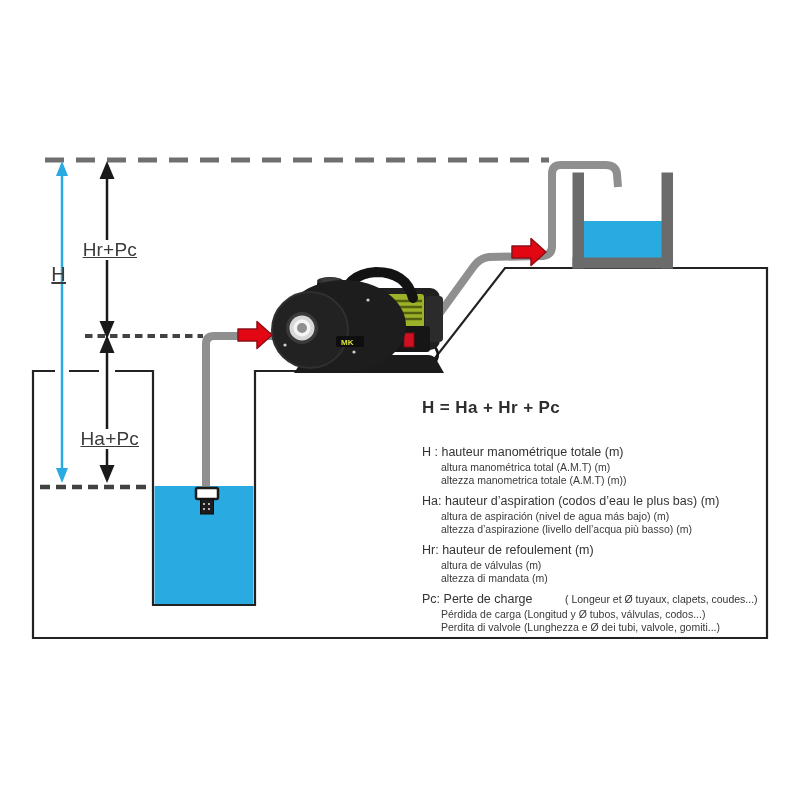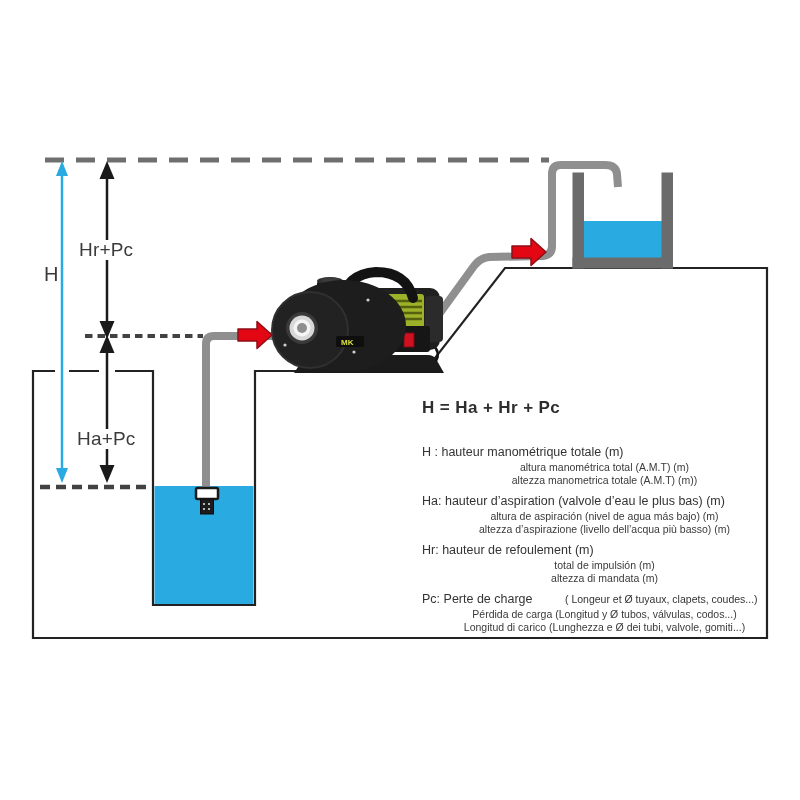--- a/index.html
+++ b/index.html
@@ -3,35 +3,35 @@
 <meta charset="utf-8">
 <style>
   html,body{margin:0;padding:0;}
   body{
     width:800px;height:800px;background:#ffffff;overflow:hidden;position:relative;
     font-family:"Liberation Sans",sans-serif;color:#333;
   }
   #scene{position:absolute;left:0;top:0;width:800px;height:800px;}
   .overlay{position:absolute;}
   .dim-label{
-    font-size:19px;color:#3b3b3b;background:#ffffff;text-align:left;
-    line-height:20px;letter-spacing:0.2px;
+    font-size:19px;color:#3b3b3b;background:#ffffff;text-align:right;
+    line-height:20px;letter-spacing:0.2px;text-decoration:underline;
   }
   #label-h{left:44px;top:264px;width:22px;font-size:20px;background:transparent;}
   #label-hrpc{left:79px;top:240px;width:58px;}
   #label-hapc{left:77px;top:401px;width:62px;margin-top:28px;}
   #formula{left:422px;top:398px;width:346px;position:absolute;}
   #formula-title{
     font-size:17px;font-weight:bold;color:#2e2e2e;letter-spacing:0.4px;
     line-height:20px;margin:0 0 26px 0;
   }
   .def-group{margin:0 0 6px 0;}
   .def-main{font-size:12.5px;line-height:17px;color:#333;white-space:nowrap;}
   .def-main .suffix{font-size:10.5px;margin-left:29px;}
-  .def-sub{font-size:10.5px;line-height:13px;color:#3a3a3a;padding-left:19px;white-space:nowrap;text-align:center;}
+  .def-sub{font-size:10.5px;line-height:13px;color:#3a3a3a;padding-left:19px;white-space:nowrap;}
 </style>
 </head>
 <body>
 
 <svg id="scene" viewBox="0 0 800 800" xmlns="http://www.w3.org/2000/svg">
 
   <path d="M33,371 H153 V605 H255 V371 H425 L505,268 H767 V638 H33 Z" fill="#ffffff" stroke="#222222" stroke-width="2.2" stroke-linejoin="miter"></path>
 
   <rect x="154.5" y="486" width="99" height="118" fill="#29ABE2"></rect>
 
@@ -122,29 +122,29 @@
 <div id="formula">
   <div id="formula-title">H = Ha + Hr + Pc</div>
 
   <div class="def-group">
     <div class="def-main"><span>H :</span> <span>hauteur manométrique totale (m)</span><span class="suffix"></span></div>
     <div class="def-sub">altura manométrica total (A.M.T) (m)</div>
     <div class="def-sub">altezza manometrica totale (A.M.T) (m))</div>
   </div>
 
   <div class="def-group">
-    <div class="def-main"><span>Ha:</span> <span>hauteur d’aspiration (valvole d’eau le plus bas) (m)</span><span class="suffix"></span></div>
+    <div class="def-main"><span>Ha:</span> <span>hauteur d’aspiration (codos d’eau le plus bas) (m)</span><span class="suffix"></span></div>
     <div class="def-sub">altura de aspiración (nivel de agua más bajo) (m)</div>
     <div class="def-sub">altezza d’aspirazione (livello dell’acqua più basso) (m)</div>
   </div>
 
   <div class="def-group">
     <div class="def-main"><span>Hr:</span> <span>hauteur de refoulement (m)</span><span class="suffix"></span></div>
-    <div class="def-sub">total de impulsión (m)</div>
+    <div class="def-sub">altura de válvulas (m)</div>
     <div class="def-sub">altezza di mandata (m)</div>
   </div>
 
   <div class="def-group">
     <div class="def-main"><span>Pc:</span> <span>Perte de charge </span><span class="suffix">( Longeur et Ø tuyaux, clapets, coudes...)</span></div>
     <div class="def-sub">Pérdida de carga (Longitud y Ø tubos, válvulas, codos...)</div>
-    <div class="def-sub">Longitud di carico (Lunghezza e Ø dei tubi, valvole, gomiti...)</div>
+    <div class="def-sub">Perdita di valvole (Lunghezza e Ø dei tubi, valvole, gomiti...)</div>
   </div>
 </div>
 
 </body></html>

